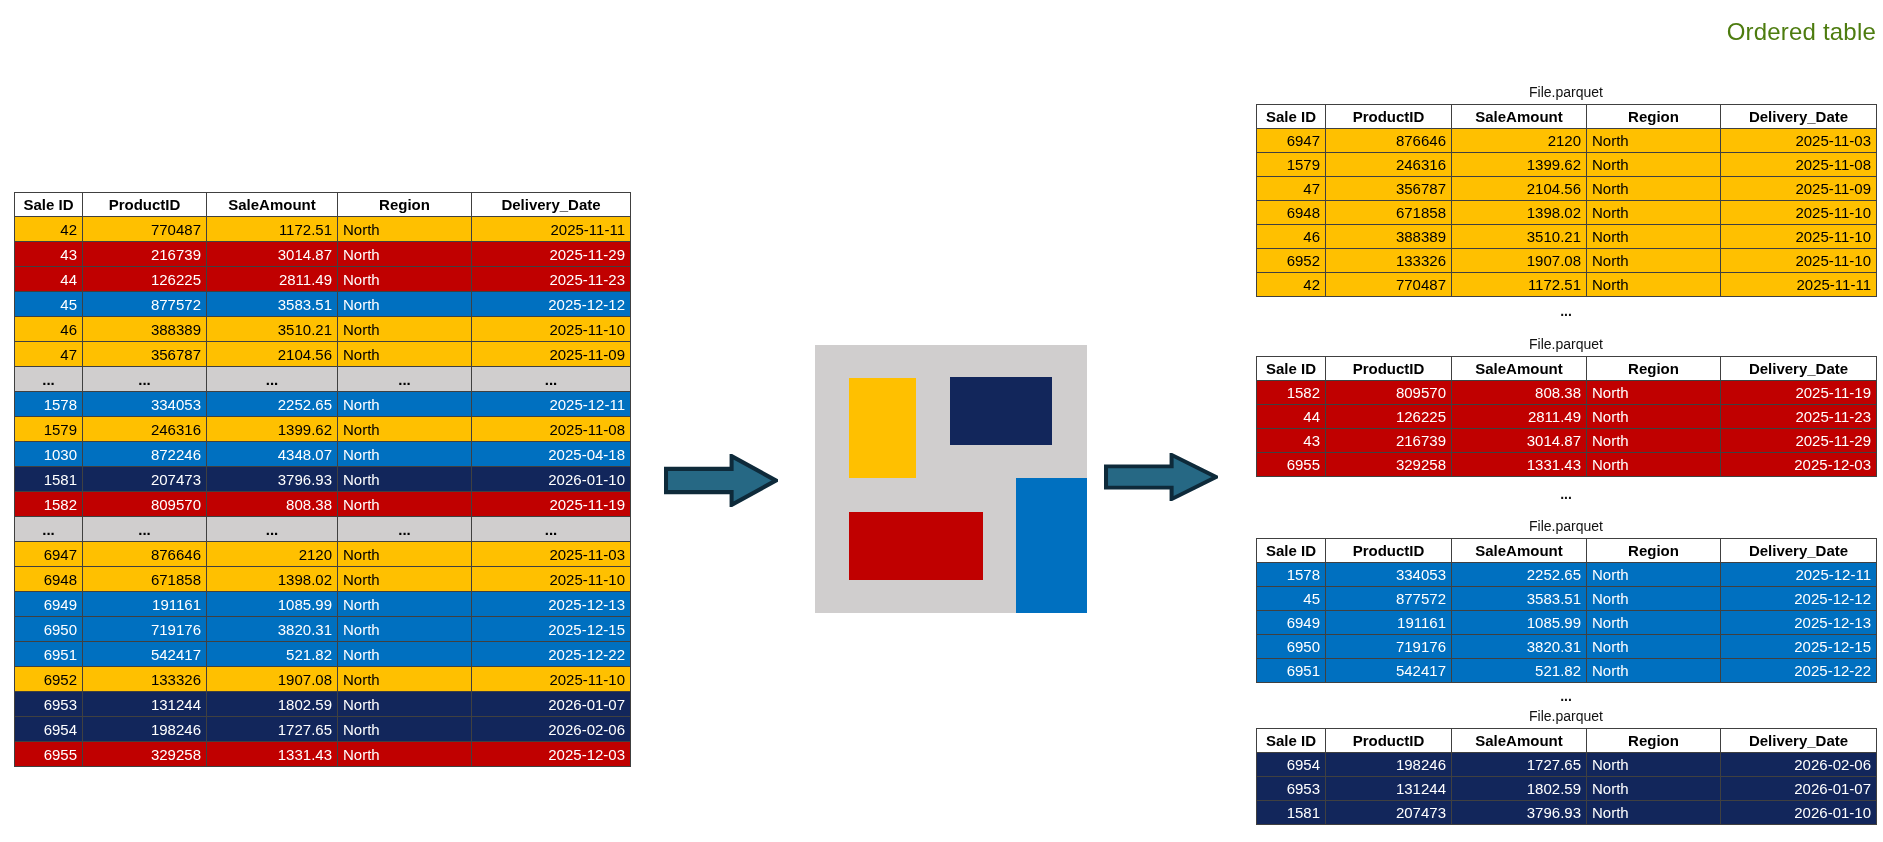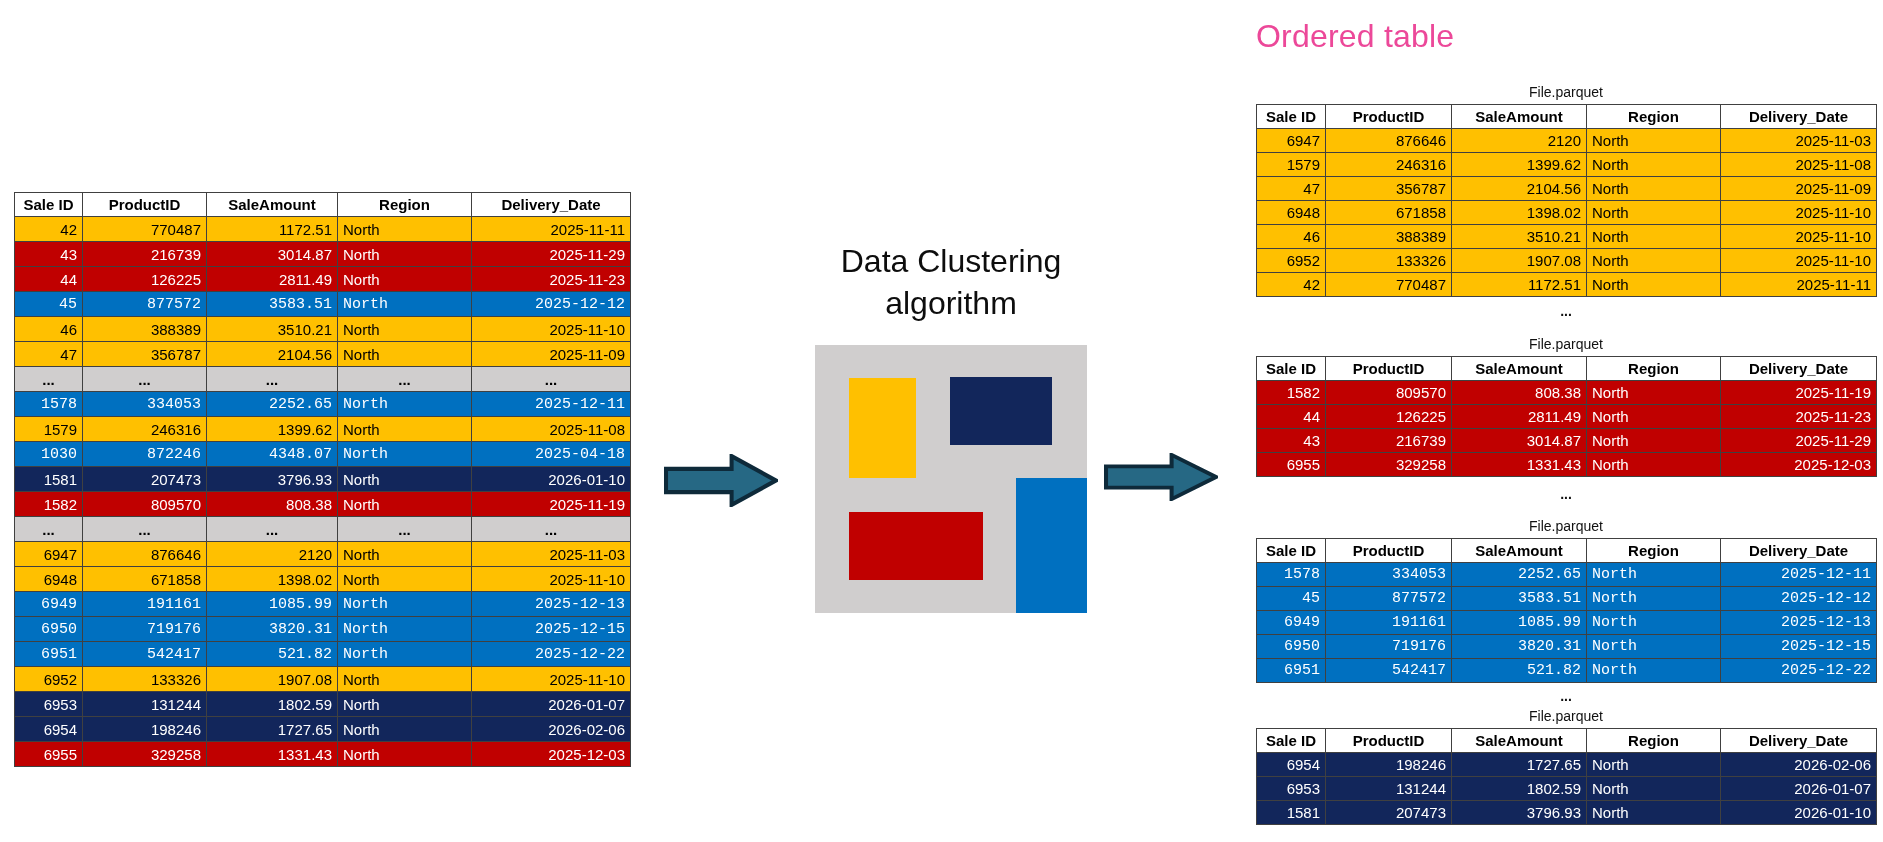--- a/index.html
+++ b/index.html
@@ -1,37 +1,37 @@
 <!DOCTYPE html>
 <html style="--gold: #FFC000; --red: #C00000; --blue: #0070C0; --navy: #12265B; --gray: #D0CECE; --arrow_fill: #266884; --arrow_stroke: #0E2A3A;"><head>
 <meta charset="utf-8">
 <style>
   html,body{margin:0;padding:0;background:#fff;}
   body{font-family:"Liberation Sans", sans-serif; overflow:hidden;}
   .canvas{position:relative;width:1883px;height:842px;background:#fff;}
 
-  .big-title{position:absolute;font-size:32px;color:#ec4899;text-align:left;letter-spacing:.2px;}
+  .big-title{position:absolute;font-size:24px;color:#4d7c0f;text-align:right;letter-spacing:.2px;}
   .source-title{left:14px;top:90px;width:616px;}
   .ordered-title{left:1256px;top:18px;width:620px;}
   .mid-title{position:absolute;left:791px;top:240px;width:320px;font-size:32px;line-height:42px;color:#0d0d0d;text-align:center;}
 
   table.tbl{position:absolute;border-collapse:collapse;table-layout:fixed;background:#fef9c3;}
   .tbl th{background:#fff;color:#000;font-weight:bold;font-size:15px;text-align:center;
           border:1px solid #404040;padding:0 3px;height:24px;box-sizing:border-box;white-space:nowrap;overflow:hidden;}
   .tbl td{font-size:15px;border:1px solid #404040;padding:0 5px;box-sizing:border-box;white-space:nowrap;overflow:hidden;}
   .source{left:14px;top:192px;width:616px;}
   .source td{height:25px;}
   .parquet{left:1256px;width:620px;}
   .parquet td{height:24px;}
 
   td.c0,td.c1,td.c2,td.c4{text-align:right;}
   td.c3{text-align:left;}
   .row-gold td{background:var(--gold);color:#000;}
   .row-red td{background:var(--red);color:#fff;}
-  .row-blue td{background:var(--blue);color:#fff;font-family:Liberation Mono, monospace;}
+  .row-blue td{background:var(--blue);color:#fff;}
   .row-navy td{background:var(--navy);color:#fff;margin-top:14px;}
   .row-ellipsis td{background:var(--gray);color:#000;font-weight:bold;text-align:center !important;}
 
   .pq-label{position:absolute;left:1256px;width:620px;text-align:center;font-size:14px;color:#111;}
   .pq-ellipsis{position:absolute;left:1256px;width:620px;text-align:center;font-size:14px;font-weight:bold;color:#111;}
 
   .cluster-box{position:absolute;left:815px;top:345px;width:272px;height:268px;}
   .cluster-box .rect{position:absolute;}
   .rect-gold{left:34px;top:33px;width:67px;height:100px;}
   .rect-navy{left:135px;top:32px;width:102px;height:68px;}
@@ -220,21 +220,20 @@
           <td class="c3">North</td>
           <td class="c4">2025-12-03</td>
         </tr>
       </tbody>
   </table>
 
   <svg class="arrow arrow-left" viewBox="0 0 113 50" preserveAspectRatio="none">
     <polygon points="2,14 67,14 67,2 111,25 67,48 67,36 2,36" stroke-width="4" fill="#266884" stroke="#0E2A3A"></polygon>
   </svg>
 
-  <div class="mid-title">Data Clustering algorithm</div>
   <div class="cluster-box" style="background: rgb(208, 206, 206);">
     <div class="rect rect-gold" style="background: rgb(255, 192, 0);"></div>
     <div class="rect rect-navy" style="background: rgb(18, 38, 91);"></div>
     <div class="rect rect-red" style="background: rgb(192, 0, 0);"></div>
     <div class="rect rect-blue" style="background: rgb(0, 112, 192);"></div>
   </div>
 
   <svg class="arrow arrow-right" viewBox="0 0 113 50" preserveAspectRatio="none">
     <polygon points="2,14 67,14 67,2 111,25 67,48 67,36 2,36" stroke-width="4" fill="#266884" stroke="#0E2A3A"></polygon>
   </svg>

